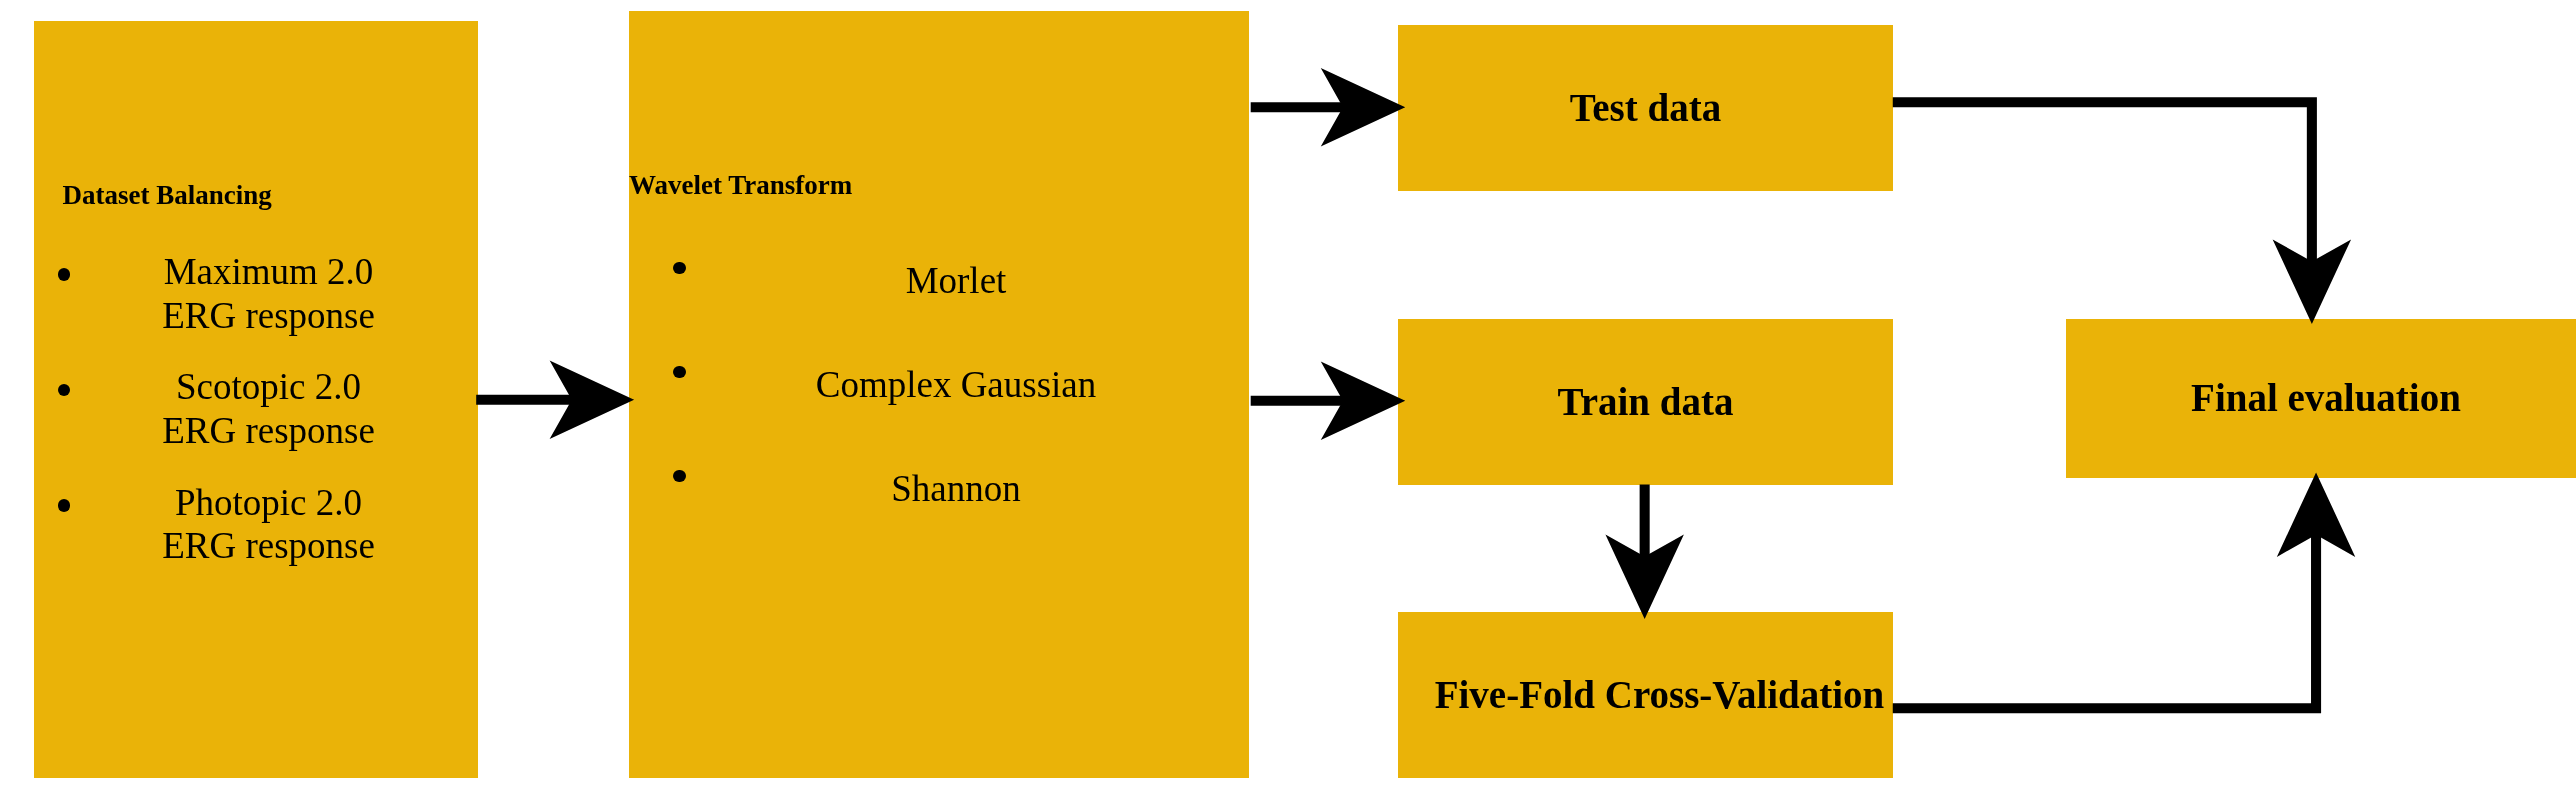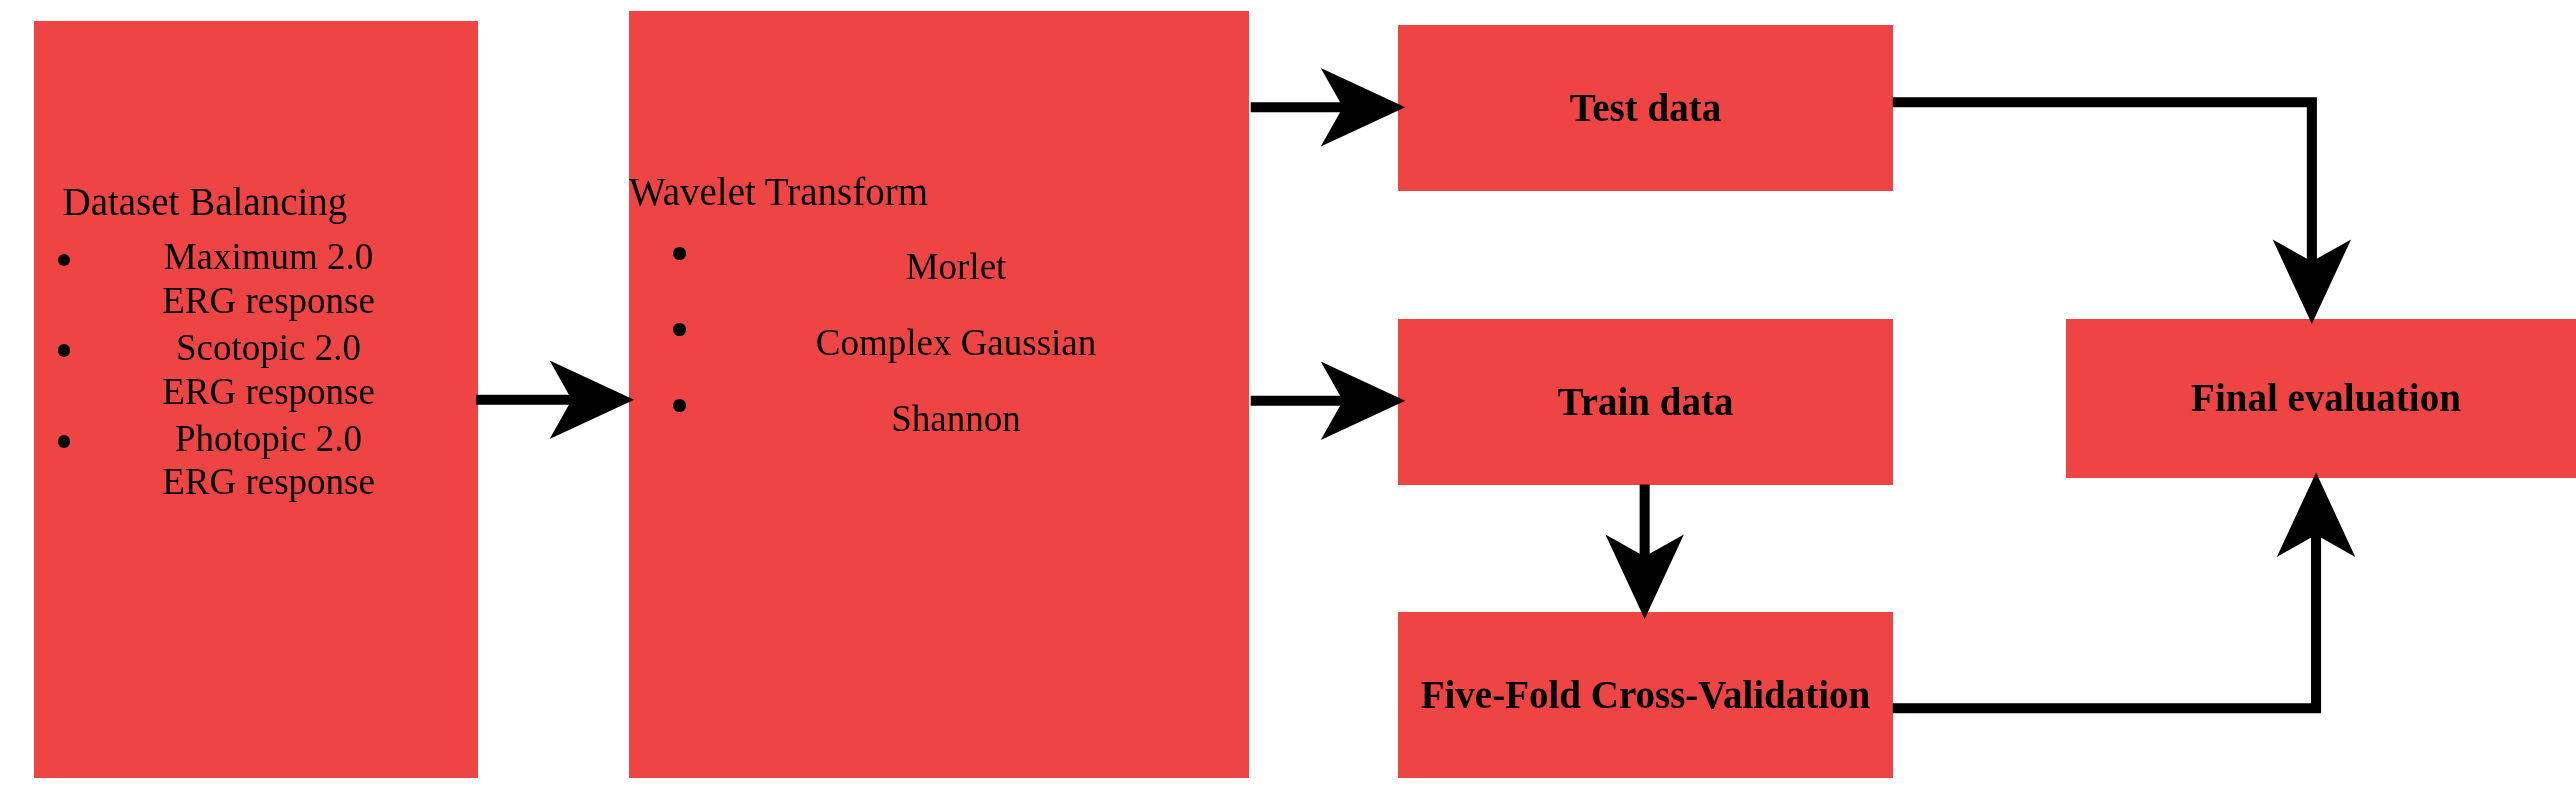--- a/index.html
+++ b/index.html
@@ -13,30 +13,30 @@
   }
   #canvas {
     position: relative;
     width: 2576px;
     height: 803px;
     background: #ffffff;
     overflow: hidden;
   }
   .box {
     position: absolute;
-    background: #ef4444;
+    background: #eab308;
     box-sizing: border-box;
     display: flex;
     flex-direction: column;
     justify-content: center;
     color: #000000;
   }
   .box-title {
-    font-weight: normal;
-    font-size: 39px;
+    font-weight: bold;
+    font-size: 27px;
     line-height: 1.12;
     white-space: nowrap;
   }
   .box-center-label {
     font-weight: bold;
     font-size: 39px;
     line-height: 1.15;
     text-align: center;
     white-space: nowrap;
   }
@@ -72,20 +72,21 @@
   ul.bullets {
     list-style: none;
     margin: 0;
     padding: 0;
   }
   ul.bullets li {
     position: relative;
     font-size: 37px;
     line-height: 1.18;
     color: #000;
+    margin-top: 28px;
   }
   ul.bullets li .dot {
     position: absolute;
     width: 12.6px; height: 12.6px;
     background: #000;
     border-radius: 50%;
     top: 18.4px;
   }
   
   #list-dataset li {
@@ -116,21 +117,21 @@
   }
 
   
   #box-test-data      { left: 1398px; top: 25px;  width: 495px; height: 166px; }
   #box-train-data     { left: 1398px; top: 319px; width: 495px; height: 166px; align-items: center; }
   #box-five-fold-cv   { left: 1398px; top: 612px; width: 495px; height: 166px; }
   #box-final-eval     { left: 2066px; top: 319px; width: 520px; height: 159px; }
   #box-test-data .box-center-label,
   #box-train-data .box-center-label,
   #box-final-eval .box-center-label { width: 100%; }
-  #box-five-fold-cv .box-center-label { width: 100%; }
+  #box-five-fold-cv .box-center-label { width: 100%; padding-left: 14px; }
 
   
   #connectors {
     position: absolute;
     left: 0; top: 0;
     width: 2576px; height: 803px;
     pointer-events: none;
   }
 </style>
 </head>

